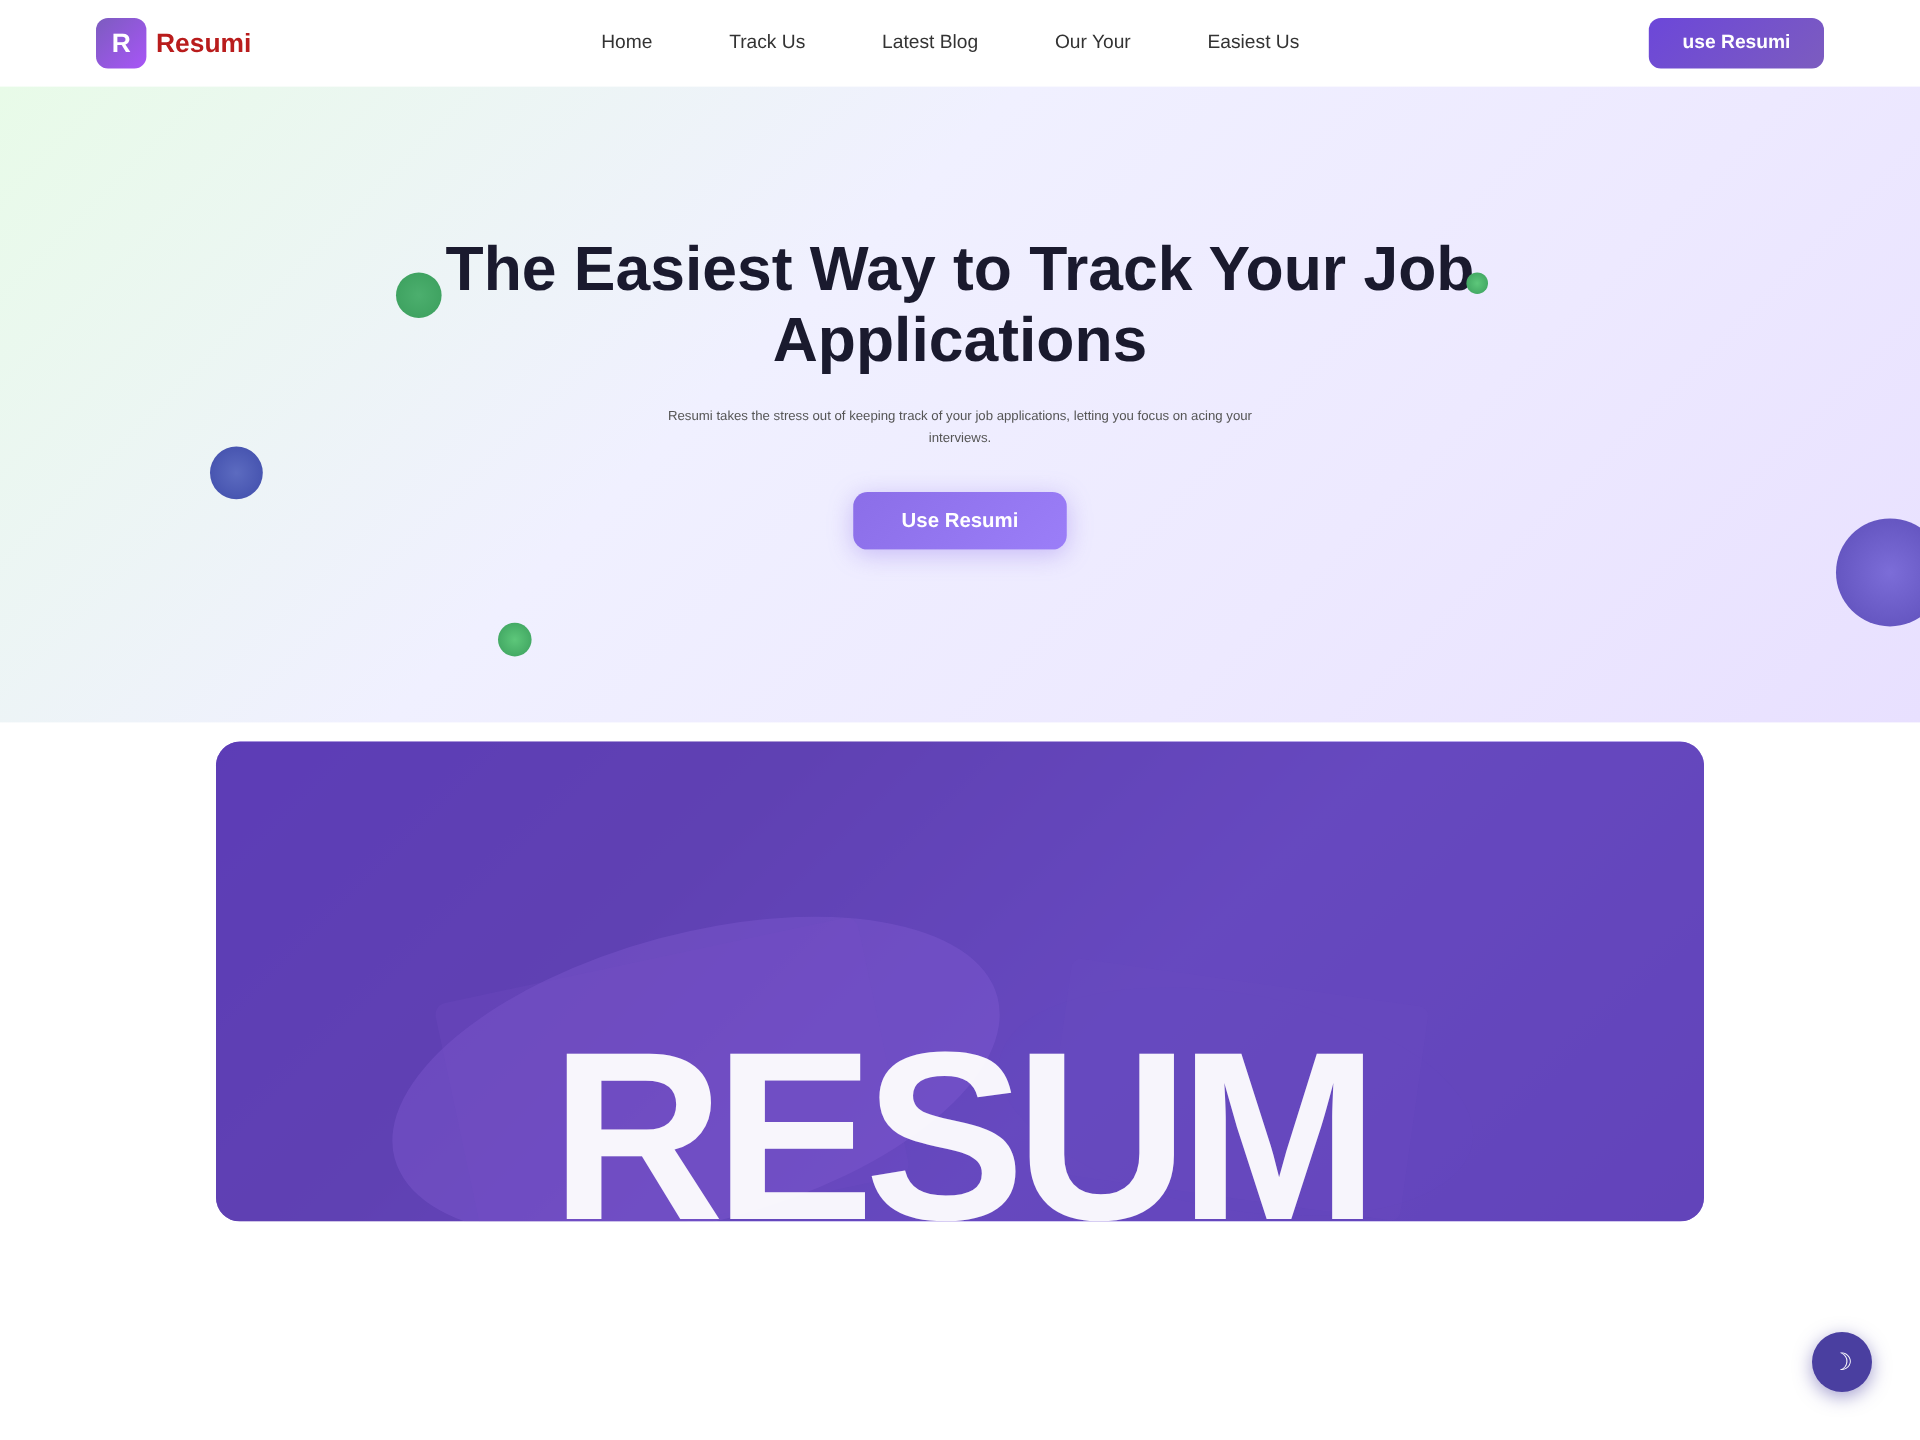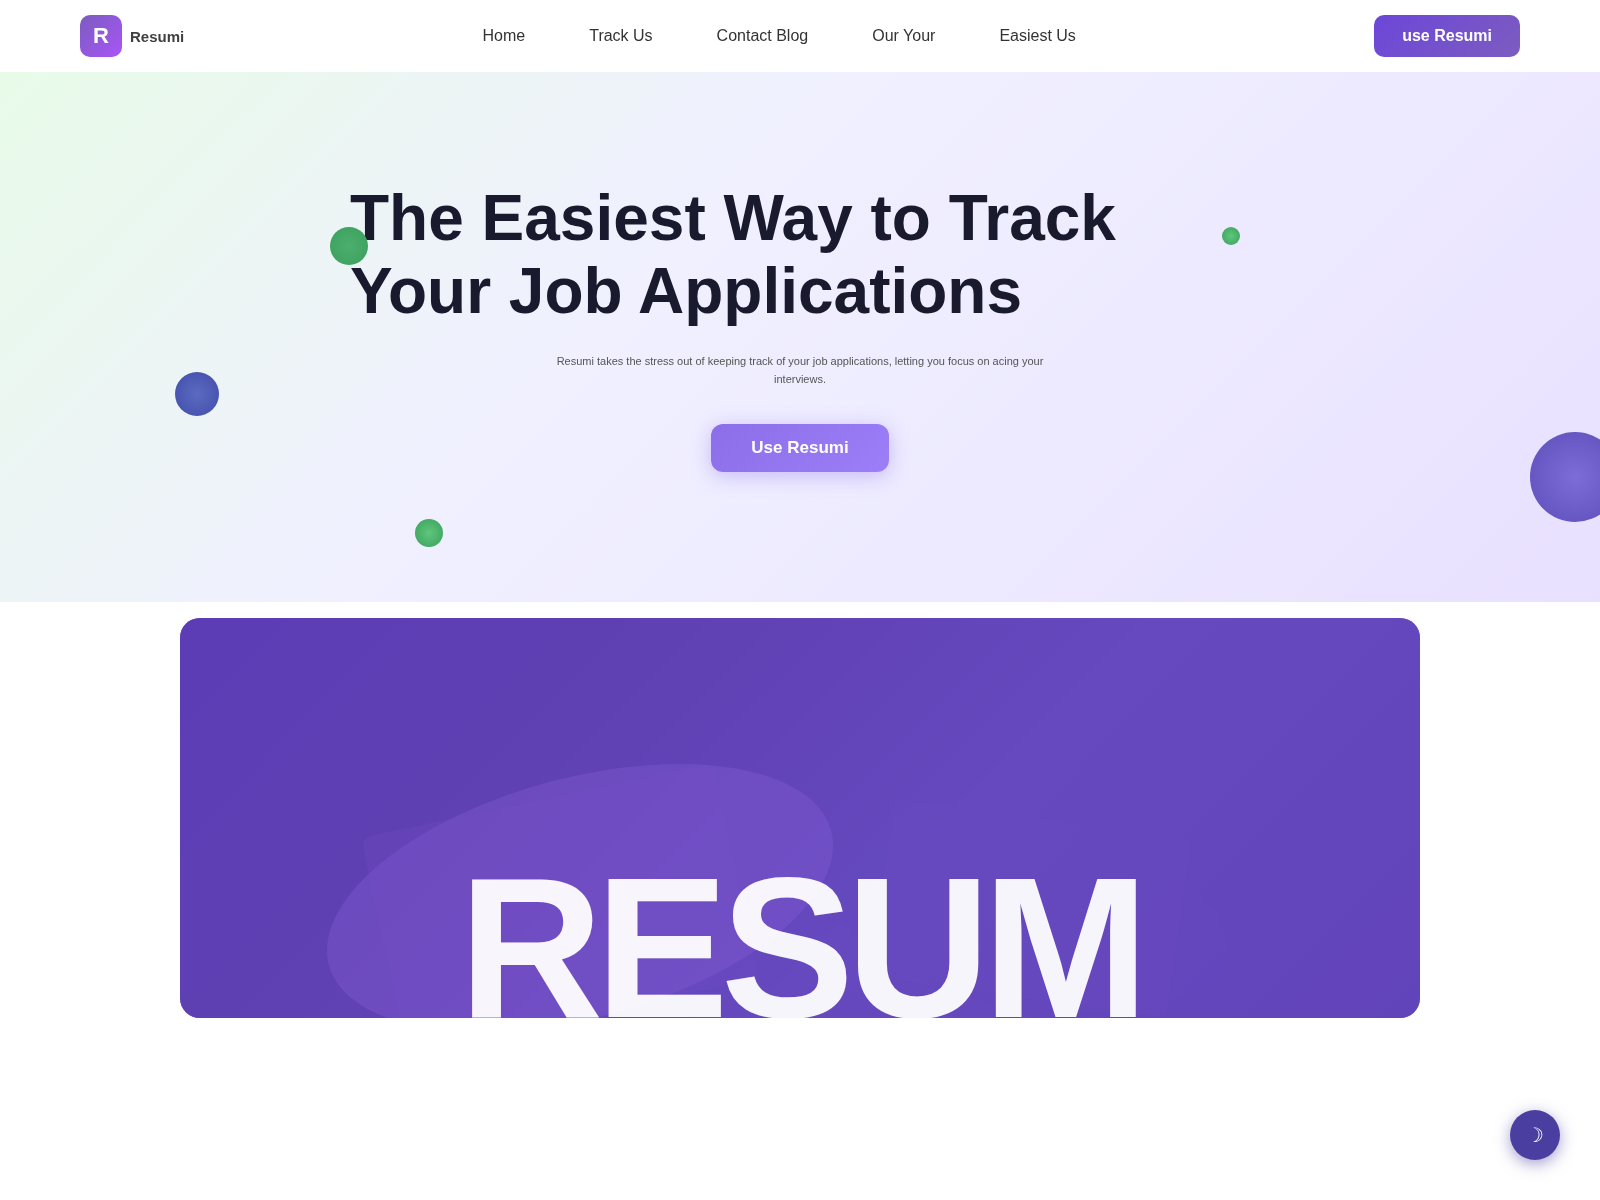--- a/index.html
+++ b/index.html
@@ -28,23 +28,23 @@
       border-radius: 10px;
       background: linear-gradient(135deg, #7c5cbf, #a855f7);
       display: flex;
       align-items: center;
       justify-content: center;
       color: #fff;
       font-weight: 900;
       font-size: 22px;
     }
     .logo-text {
-      font-size: 15px;
+      font-size: 22px;
       font-weight: 700;
-      color: #404040;
+      color: #b91c1c;
     }
     .nav-links {
       display: flex;
       gap: 64px;
       list-style: none;
     }
     .nav-links a {
       text-decoration: none;
       color: #333;
       font-size: 16px;
@@ -67,24 +67,24 @@
       background: linear-gradient(135deg, #e8fbe8 0%, #f0f0ff 40%, #ede9ff 70%, #e8e0ff 100%);
       min-height: 530px;
       display: flex;
       flex-direction: column;
       align-items: center;
       justify-content: center;
       padding: 60px 40px 80px;
       overflow: hidden;
     }
     .hero-title {
-      font-size: 64px;
+      font-size: 52px;
       font-weight: 800;
       color: #1a1a2e;
-      text-align: left;
+      text-align: center;
       line-height: 1.15;
       max-width: 900px;
       margin-bottom: 24px;
     }
     .hero-subtitle {
       font-size: 11px;
       color: #555;
       text-align: center;
       max-width: 520px;
       line-height: 1.6;
@@ -200,21 +200,21 @@
   <a class="nav-logo" href="#">
     <div class="logo-icon">
       <span>R</span>
     </div>
     <span class="logo-text">Resumi</span>
   </a>
 
   <ul class="nav-links">
     <li><a href="#">Home</a></li>
     <li><a href="#">Track Us</a></li>
-    <li><a href="#">Contact Blog</a></li>
+    <li><a href="#">Latest Blog</a></li>
     <li><a href="#">Our Your</a></li>
     <li><a href="#">Easiest Us</a></li>
   </ul>
 
   <button class="nav-cta">use Resumi</button>
 </nav>
 
 <section class="hero">
 
   <div class="blob blob-green-top"></div>

